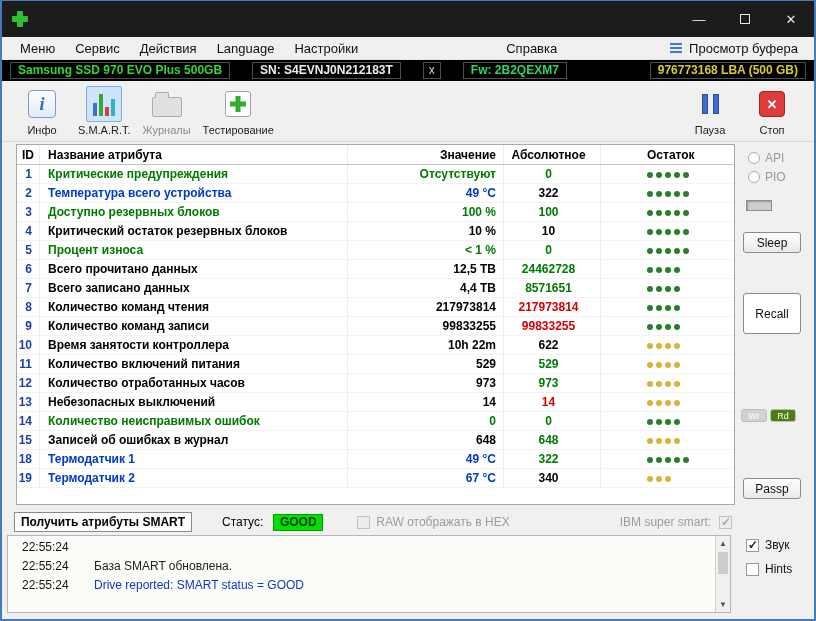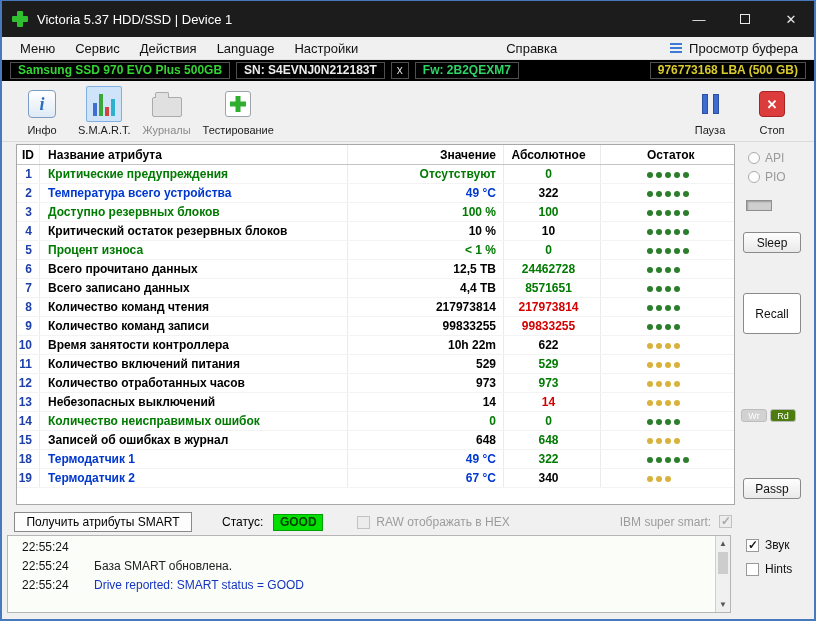--- a/index.html
+++ b/index.html
@@ -25,21 +25,21 @@
              font-size:13px; color:#111; padding:0 8px; border-bottom:1px solid #e2e2e2; }
   .mitem { padding:0 10px; white-space:nowrap; }
   .mitem.gap { margin-left:128px; }
   .menu-right { margin-left:auto; display:flex; align-items:center; gap:7px; padding-right:8px; }
   .buffer-icon { display:inline-block; width:12px; height:10px;
                  border-top:2px solid #3a7bd5; border-bottom:2px solid #3a7bd5; position:relative; }
   .buffer-icon::after { content:""; position:absolute; left:0; top:2px; width:12px; height:2px; background:#3a7bd5; }
 
   
   .devicebar { height:21px; background:#000; display:flex; align-items:center;
-               font-size:12px; font-weight:bold; padding:0 8px; gap:6px; }
+               font-size:12px; font-weight:bold; padding:0 8px; gap:22px; }
   .seg { border:1px solid #4f4f4f; padding:0 7px; height:17px; line-height:15px; white-space:nowrap; }
   .seg.model { color:#35d435; }
   .seg.sn    { color:#ededed; }
   .seg.xbtn  { color:#d8d8d8; padding:0 5px; font-weight:normal; }
   .seg.fw    { color:#2fd467; }
   .seg.cap   { color:#d9ca2e; margin-left:auto; }
 
   
   .toolbar { height:61px; display:flex; align-items:flex-start; padding:5px 16px 0 14px;
              gap:10px; background:#f0f0f0; border-bottom:1px solid #dadada; }
@@ -115,31 +115,31 @@
   .btn-wr { left:739px; top:408px; width:26px; height:13px; font-size:9px; color:#fff;
             background:#d2d2d2; border-color:#bdbdbd; }
   .btn-rd { left:768px; top:408px; width:26px; height:13px; font-size:9px; color:#fff;
             background:#4d7c0f; border-color:#bdbdbd; }
   .btn-passp { left:741px; top:477px; width:58px; height:21px; }
 
   
   .statusbar { position:absolute; left:0; top:508px; width:735px; height:26px; background:#f0f0f0;
                display:flex; align-items:center; font-size:12px; }
   .btn-get { margin-left:12px; width:178px; height:20px; background:#fdfdfd; border:1px solid #8a8a8a;
-             display:flex; align-items:center; justify-content:center; }
+             display:flex; align-items:center; justify-content:center;font-weight:bold; }
   .status-label { margin-left:30px; color:#000; }
   .good-badge { margin-left:10px; width:50px; height:17px; background:#00df00; border:1px solid #00a000;
                 color:#053a05; font-weight:bold; display:flex; align-items:center; justify-content:center; }
   .cb { width:13px; height:13px; background:#fff; border:1px solid #9a9a9a; position:relative;
         display:inline-block; flex:none; }
   .cb.checked::after { content:"✓"; position:absolute; left:1px; top:-2px; font-size:12px; color:#1a1a1a; font-weight:bold; }
   .cb.disabled { background:#ececec; border-color:#c2c2c2; }
   .cb.disabled.checked::after { color:#a8a8a8; }
   .raw-wrap { margin-left:34px; display:flex; align-items:center; gap:6px; color:#9c9c9c; }
-  .ibm-wrap { margin-left:110px; display:flex; align-items:flex-start; gap:8px; color:#9c9c9c; }
+  .ibm-wrap { margin-left:110px; display:flex; align-items:center; gap:8px; color:#9c9c9c; }
 
   
   .logarea { position:absolute; left:5px; top:534px; width:724px; height:78px;
              background:#fbfdf9; border:1px solid #b5b5b5; overflow:hidden; }
   .log-entries { position:absolute; left:0; top:2px; right:16px; }
   .log-line { height:19px; line-height:19px; font-size:12px; display:flex; }
   .log-time { width:70px; padding-left:14px; color:#111; flex:none; }
   .log-text { padding-left:16px; color:#222; white-space:nowrap; }
   .t-blue2 { color:#1535c0; }
   .log-scroll { position:absolute; right:0; top:0; width:15px; height:100%;
@@ -154,21 +154,20 @@
   .cb-sound { left:744px; top:537px; }
   .cb-hints { left:744px; top:561px; }
 </style>
 </head>
 <body>
 
 <div class="window">
 
   <div class="titlebar">
     <span class="logo"></span>
-    <span>Victoria 5.37 HDD/SSD | Device 1</span>
     <div class="wcontrols">
       <div class="wbtn">—</div>
       <div class="wbtn">
           <span class="maxbox"></span>
         </div>
       <div class="wbtn">✕</div>
     </div>
   </div>
 
   <div class="menubar">

